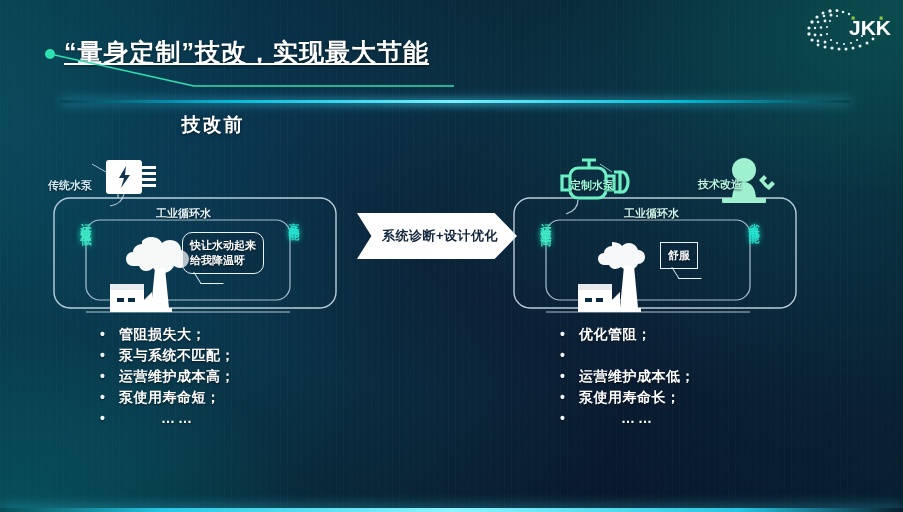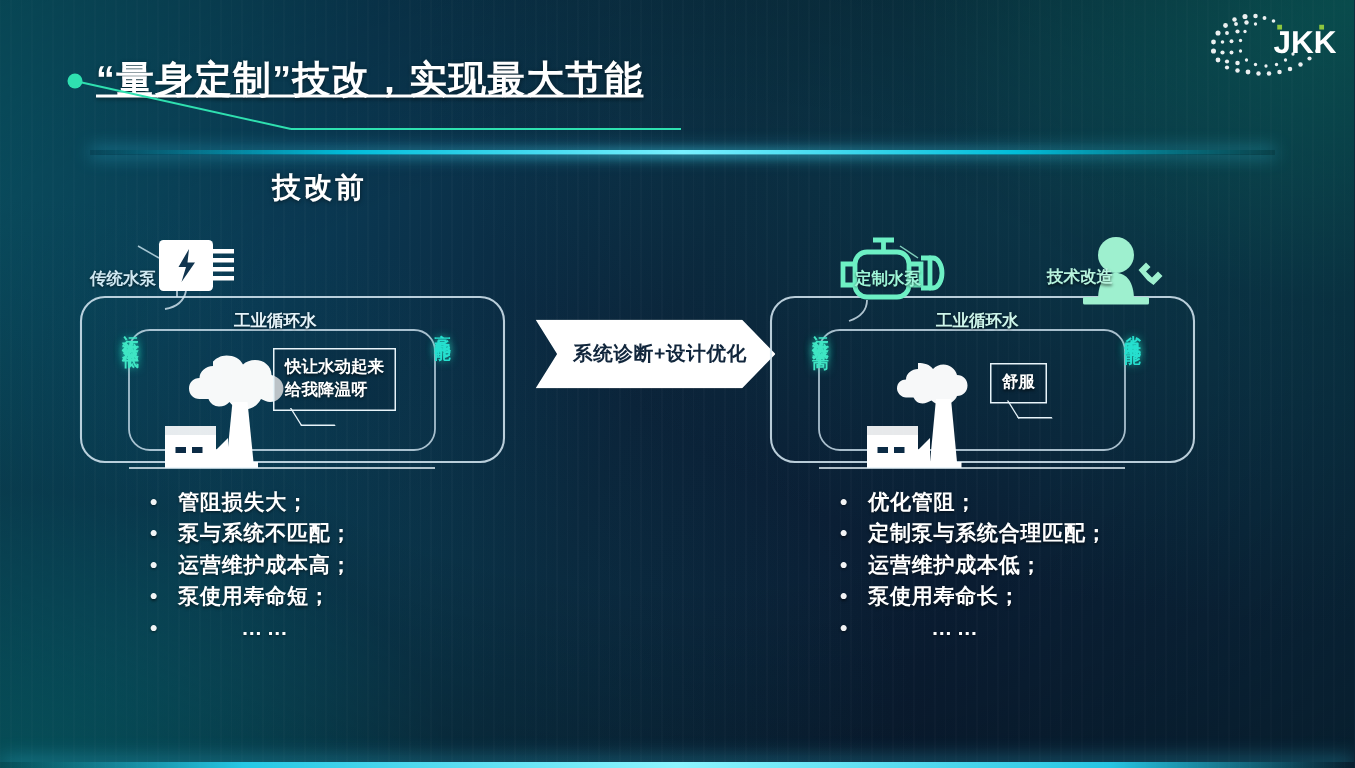--- a/index.html
+++ b/index.html
@@ -85,42 +85,42 @@
     color: #3fe6c4;
     text-shadow: 0 0 6px rgba(40,220,190,0.6);
   }
   .vlabel.l-in { left: 30px; top: 72px; }
   .vlabel.r-in { left: 238px; top: 72px; color: #26e0cf; }
 
   .hlabel {
     position: absolute; font-size: 11px; font-weight: bold; color: #ffffff;
     text-shadow: 0 1px 2px rgba(0,0,0,0.6); white-space: nowrap;
   }
-  .lbl-pump-l { left: 12px; top: 36px; color: #cfe8f2; }
+  .lbl-pump-l { left: 0; top: 36px; color: #cfe8f2; }
   .lbl-water-l { left: 108px; top: 64px; color: #e6f4fa; }
   .lbl-pump-r { left: 62px; top: 36px; color: #9df5d8; }
   .lbl-water-r { left: 116px; top: 64px; color: #cdf5ea; }
   .lbl-tech-r { left: 190px; top: 35px; color: #b7f3dd; }
 
   .bubble {
     position: absolute;
     border: 1px solid #e8f4fa;
     background: rgba(9,33,53,0.25);
     color: #ffffff; font-size: 11px; font-weight: bold;
     line-height: 1.35; padding: 5px 7px; white-space: pre-line;
     text-shadow: 0 1px 2px rgba(0,0,0,0.6);
   }
   .bubble::after {
     content: ""; position: absolute; left: 14px; bottom: -11px;
     width: 22px; height: 11px;
     border-left: 1px solid #e8f4fa; border-bottom: 1px solid #e8f4fa;
     transform: skewX(32deg);
     background: transparent;
   }
-  .bubble-l { left: 134px; top: 90px; }
+  .bubble-l { left: 134px; top: 90px; border-radius: 10px; }
   .bubble-r { left: 152px; top: 100px; }
 
   
   .bullets { position: absolute; left: 52px; top: 212px; width: 290px; }
   .bullet {
     display: flex; align-items: baseline; gap: 14px;
     color: #ffffff; font-size: 14px; font-weight: bold;
     line-height: 21px; text-shadow: 0 1px 2px rgba(0,0,0,0.55);
   }
   .bullet .dot { font-size: 14px; line-height: 21px; opacity: .95; }
@@ -342,21 +342,20 @@
       <div class="bubble bubble-r">舒服</div>
     </div>
 
     <div class="bullets">
       <div class="bullet">
         <span class="dot">•</span>
         <span class="txt">优化管阻；</span>
       </div>
       <div class="bullet">
         <span class="dot">•</span>
-        <span class="txt">定制泵与系统合理匹配；</span>
       </div>
       <div class="bullet">
         <span class="dot">•</span>
         <span class="txt">运营维护成本低；</span>
       </div>
       <div class="bullet">
         <span class="dot">•</span>
         <span class="txt">泵使用寿命长；</span>
       </div>
       <div class="bullet ell">

